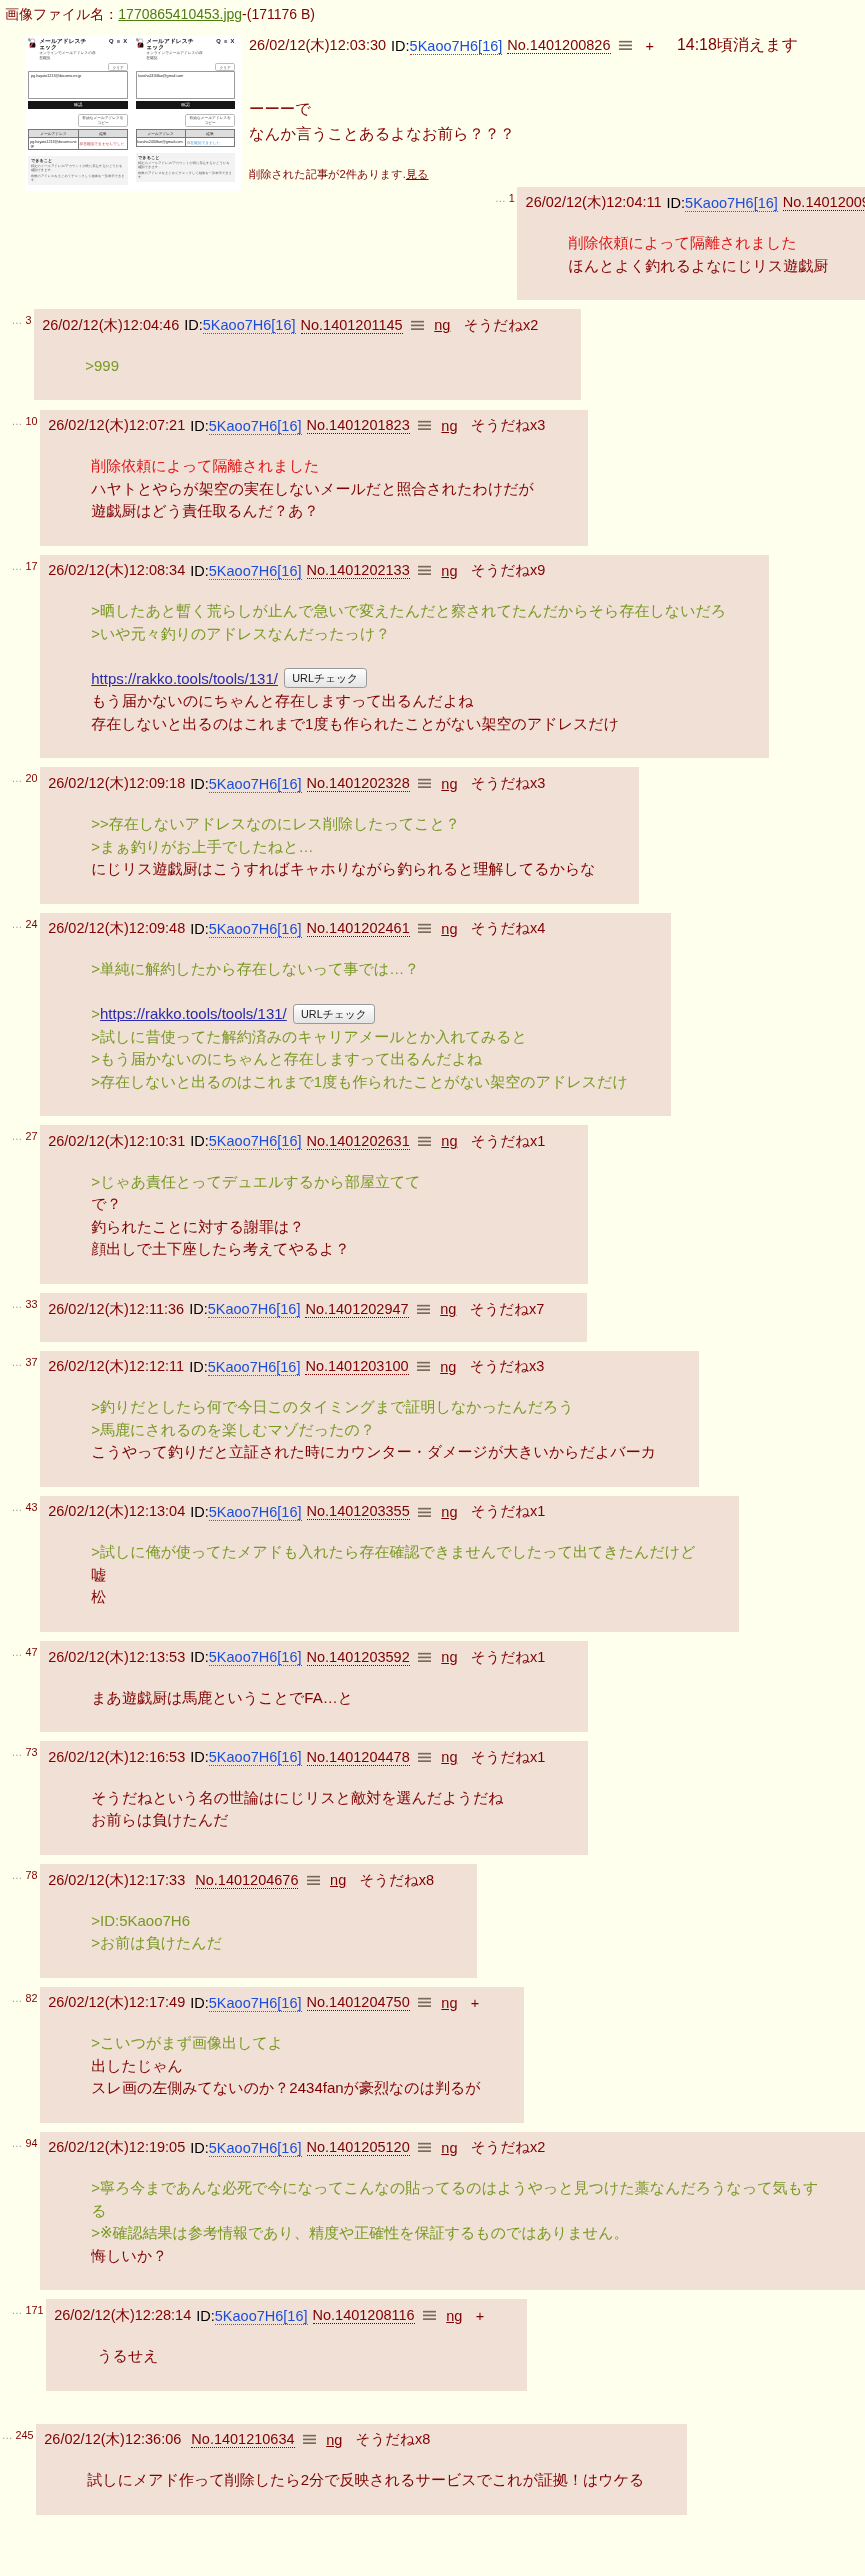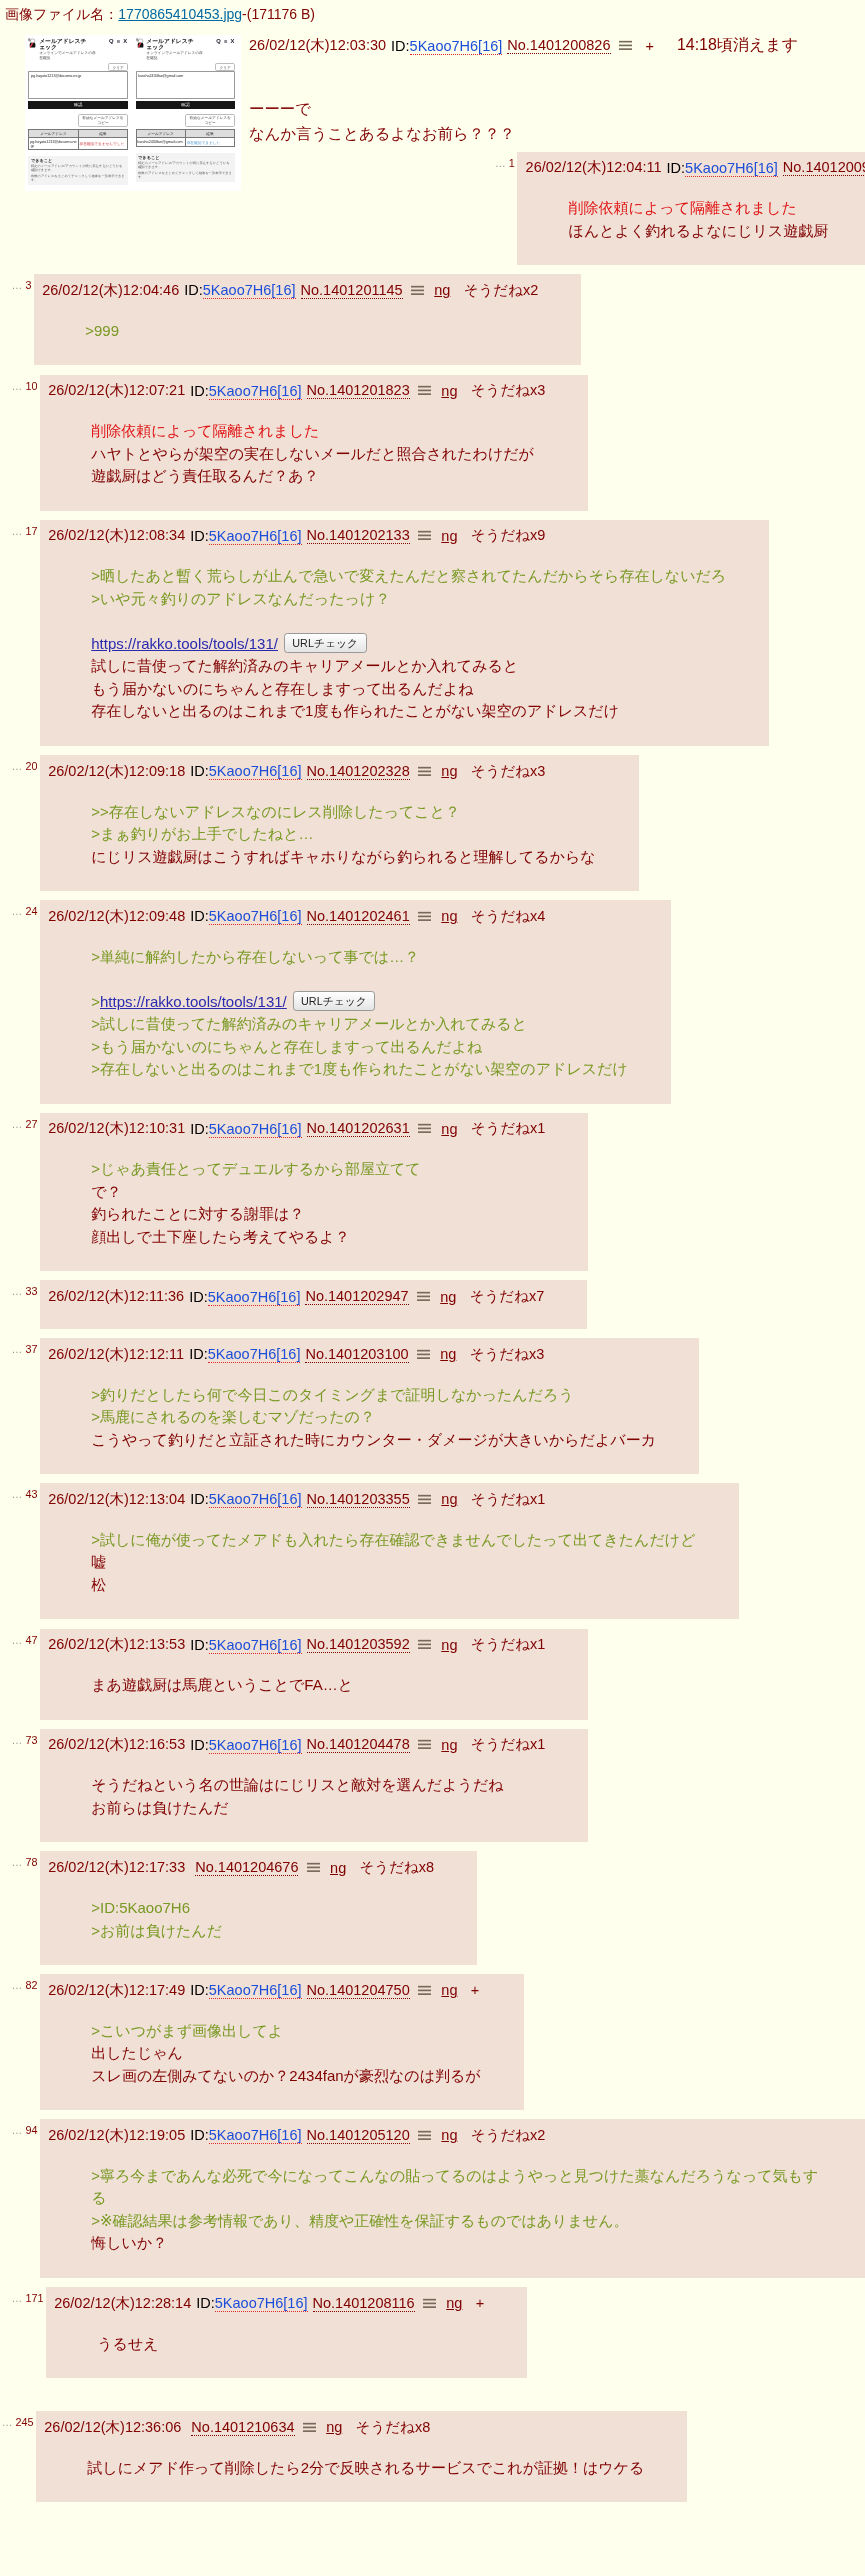--- a/index.html
+++ b/index.html
@@ -1,20 +1,20 @@
 <!DOCTYPE html>
 <html style="font-size:13.3px"><head>
 <meta charset="utf-8">
 <style>
   html,body{margin:0;padding:0;}
   body{width:865px;background:#ffffee;font-family:"Liberation Sans","DejaVu Sans",sans-serif;color:#800000;}
   a{cursor:pointer;}
   
   .filehead{padding:5.8px 0 0 5px;font-size:14px;}
-  .filehead a{color:#0369a1;text-decoration:underline;}
+  .filehead a{color:#4d7c0f;text-decoration:underline;}
   
   .op-wrap{position:relative;min-height:175px;}
   .thumb{position:absolute;left:25px;top:11.6px;width:216px;height:156px;background:#fff;display:flex;gap:4.2px;padding:1.7px;box-sizing:border-box;cursor:pointer;}
   .mini{width:103px;background:#fff;color:#222;position:relative;overflow:hidden;padding:0.8px 1.7px;box-sizing:border-box;}
   .mini-head{display:flex;align-items:flex-start;}
   .mini-logo{width:9.1px;height:10px;flex:none;}
   .mini-title{font-size:5.8px;font-weight:bold;color:#111;line-height:1.1;margin-left:1.7px;width:52px;}
   .mini-icons{font-size:5.8px;color:#223;font-weight:bold;letter-spacing:0.8px;margin-left:auto;}
   .mini-sub{font-size:3.7px;color:#444;margin:0.8px 0 1.7px 10.8px;line-height:1.3;width:58px;}
   .mini-clear{border:0.8px solid #bbb;border-radius:1.7px;font-size:3.7px;padding:0.8px 3.3px;float:right;color:#333;}
@@ -149,20 +149,23 @@
             <rect y="10" width="16" height="2" fill="#776a5a"></rect>
           </svg>
         </span>
       <span class="plus">+</span>
       <span class="expire">14:18頃消えます</span>
     </div>
     <div class="op-body">
       <div class="l-n">ーーーで</div>
       <div class="l-n">なんか言うことあるよなお前ら？？？</div>
     </div>
+    <div class="deleted-line">
+      <span>削除された記事が2件あります.</span><a>見る</a>
+    </div>
     <div id="reply-op-slot">
         <div class="reply-row indent-op">
           <span class="rprefix">… <span class="rnum">1</span></span>
           <div class="rbox">
             <div class="rhead">
               <span class="rdate">26/02/12(木)12:04:11</span>
               <span><span class="ridlab">ID:</span><a class="rid">5Kaoo7H6[16]</a></span>
               <a class="rno">No.1401200999</a>
             </div>
             <div class="rbody">
@@ -237,21 +240,20 @@
             </svg>
           </span>
           <a class="ng">ng</a>
           <span class="soudane">そうだねx9</span>
         </div>
         <div class="rbody">
           <div class="bl l-g">&gt;晒したあと暫く荒らしが止んで急いで変えたんだと察されてたんだからそら存在しないだろ</div>
           <div class="bl l-g">&gt;いや元々釣りのアドレスなんだったっけ？</div>
           <div class="bl l-b"></div>
           <div class="bl"><a class="txt">https://rakko.tools/tools/131/</a><span class="minibtn">URLチェック</span></div>
-          <div class="bl l-n">試しに昔使ってた解約済みのキャリアメールとか入れてみると</div>
           <div class="bl l-n">もう届かないのにちゃんと存在しますって出るんだよね</div>
           <div class="bl l-n">存在しないと出るのはこれまで1度も作られたことがない架空のアドレスだけ</div>
         </div>
       </div>
     </div>
     <div class="reply-row">
       <span class="rprefix">… <span class="rnum">20</span></span>
       <div class="rbox">
         <div class="rhead">
           <span class="rdate">26/02/12(木)12:09:18</span>

